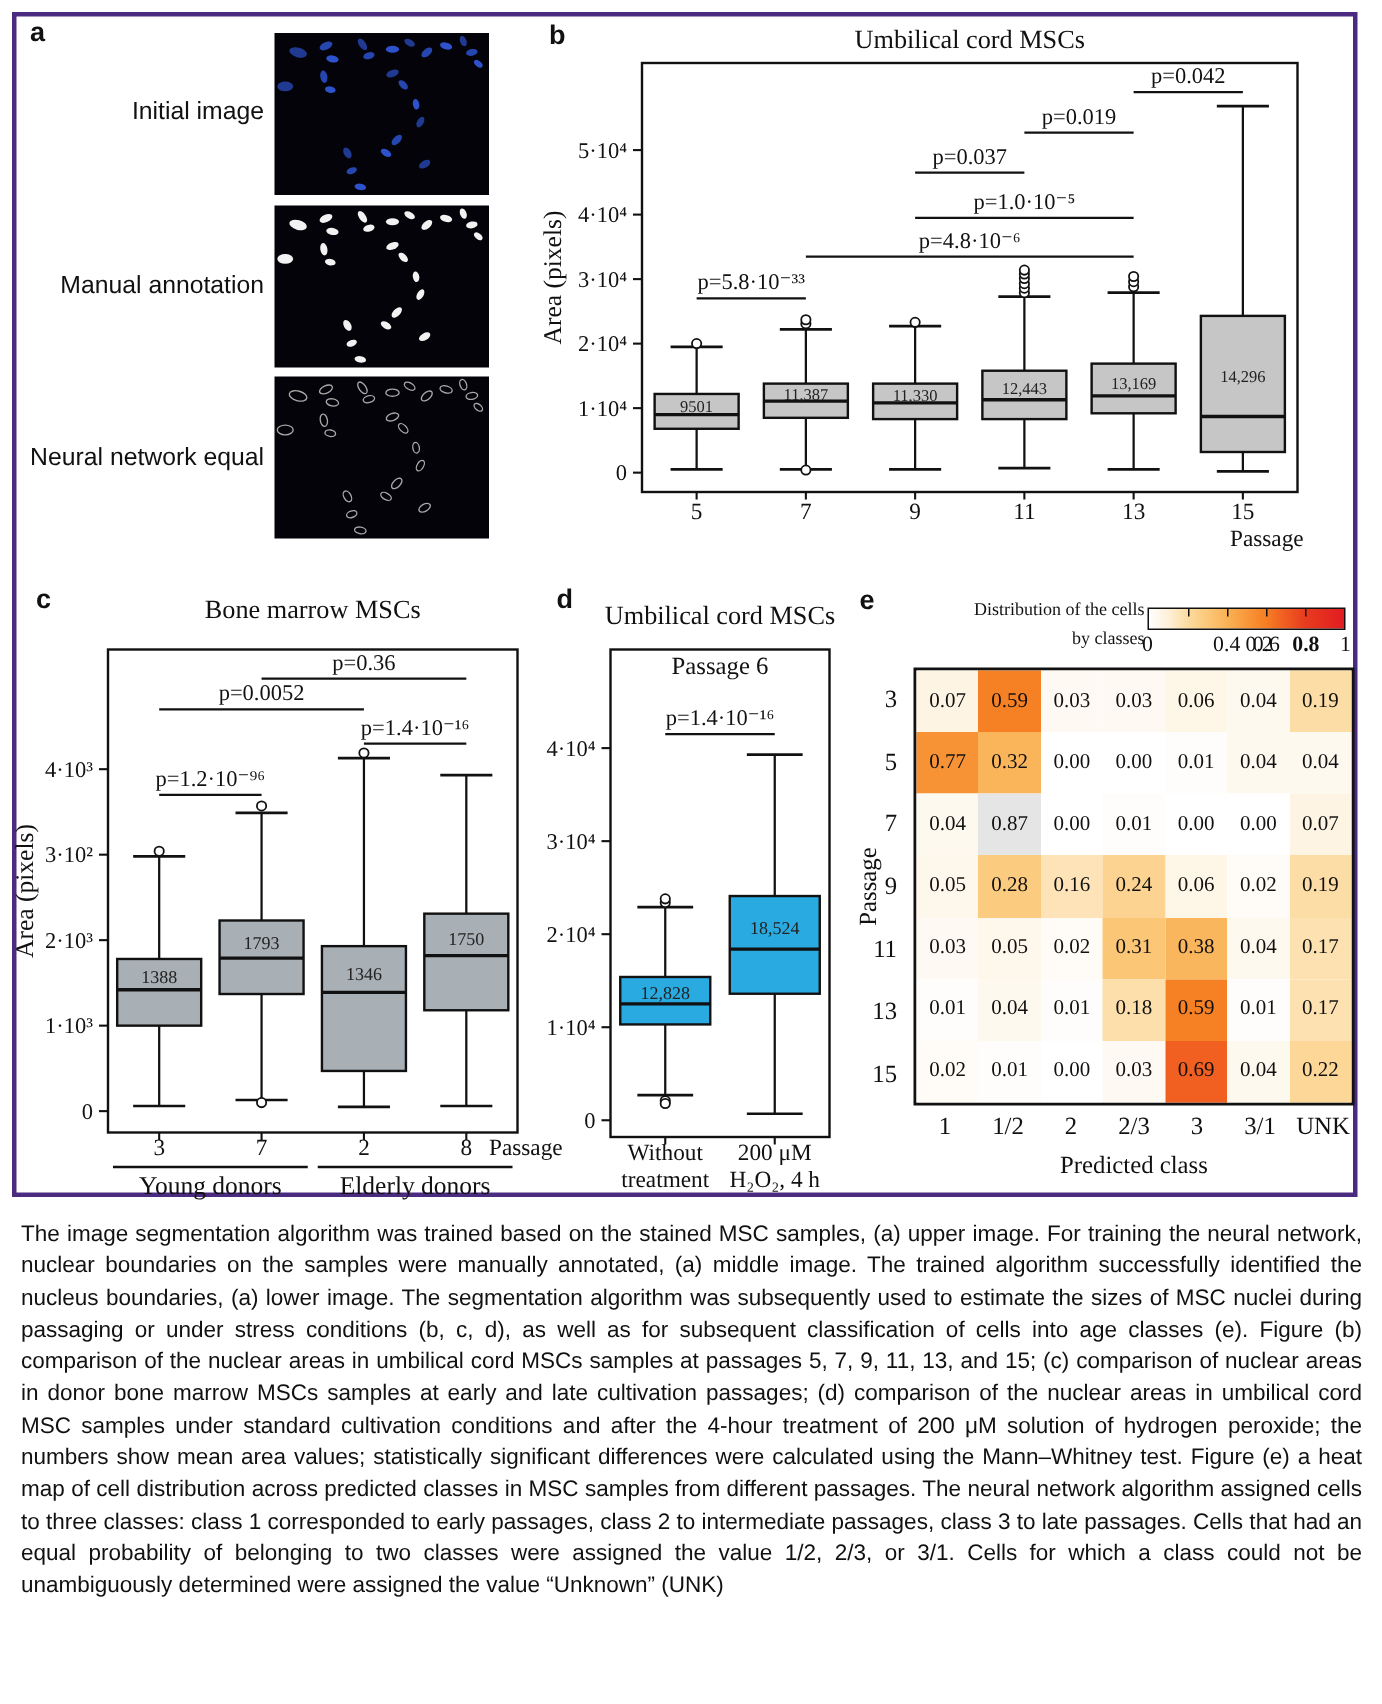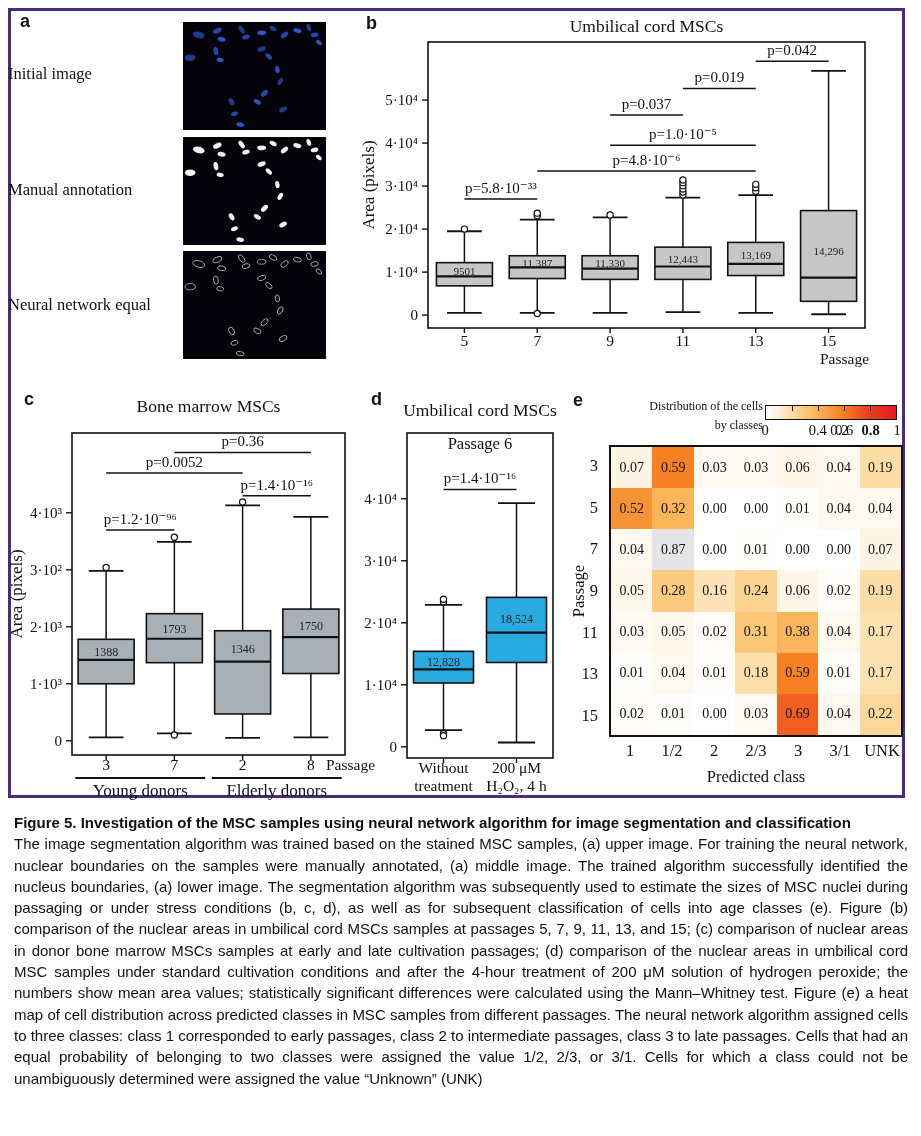--- a/index.html
+++ b/index.html
@@ -2,22 +2,22 @@
 <html><head>
 <meta charset="utf-8">
 <style>
   html,body{margin:0;padding:0;background:#fff;}
   .page{position:relative;width:921px;height:1136px;background:#fff;overflow:hidden;
         font-family:"Liberation Sans","DejaVu Sans",sans-serif;color:#111;}
   .fig-frame{position:absolute;left:8px;top:8px;width:897px;height:790px;
              border:3px solid #4b2b80;box-sizing:border-box;background:#fff;}
   .pletter{position:absolute;font-weight:bold;font-size:18px;line-height:18px;
            font-family:"Liberation Sans","DejaVu Sans",sans-serif;color:#111;z-index:5;}
-  .mic-label{position:absolute;left:8px;width:168px;text-align:left;font-size:16.5px;line-height:20px;
-             font-family:Liberation Serif, serif;color:#111;}
+  .mic-label{position:absolute;left:8px;width:168px;text-align:right;font-size:16.5px;line-height:20px;
+             font-family:Liberation Sans, sans-serif;color:#111;}
   .mic-img{position:absolute;left:183px;width:143px;height:108px;background:#030309;display:block;}
   svg.plot{position:absolute;overflow:visible;}
   
   #panel-e{position:absolute;left:565px;top:385px;width:350px;height:415px;}
   .pe-title{position:absolute;left:30px;top:12px;width:168px;text-align:right;font-size:12px;line-height:19px;
             font-family:"Liberation Serif","DejaVu Serif",serif;color:#111;}
   #colorbar{position:absolute;left:200px;top:20px;width:132px;height:15px;border:1.5px solid #111;box-sizing:border-box;}
   .cb-tick{position:absolute;top:0;width:1px;height:5px;background:#111;}
   #cb-labels{position:absolute;left:200px;top:37px;width:132px;height:16px;
              font-family:"Liberation Serif","DejaVu Serif",serif;font-size:14.5px;}
@@ -389,21 +389,21 @@
         <div class="hm-rowlab">15</div>
       </div>
     <div id="heatmap-grid" style="grid-template-columns: repeat(7, 1fr); grid-template-rows: repeat(7, 1fr);">
         <div class="hm-cell" style="background: rgb(254, 244, 228);">0.07</div>
         <div class="hm-cell" style="background: rgb(246, 129, 37);">0.59</div>
         <div class="hm-cell" style="background: rgb(254, 250, 243);">0.03</div>
         <div class="hm-cell" style="background: rgb(254, 250, 243);">0.03</div>
         <div class="hm-cell" style="background: rgb(254, 246, 231);">0.06</div>
         <div class="hm-cell" style="background: rgb(254, 249, 239);">0.04</div>
         <div class="hm-cell" style="background: rgb(252, 221, 166);">0.19</div>
-        <div class="hm-cell" style="background: rgb(248, 147, 53);">0.52</div>
+        <div class="hm-cell" style="background: rgb(248, 147, 53);">0.77</div>
         <div class="hm-cell" style="background: rgb(250, 180, 89);">0.32</div>
         <div class="hm-cell" style="background: rgb(255, 255, 255);">0.00</div>
         <div class="hm-cell" style="background: rgb(255, 255, 255);">0.00</div>
         <div class="hm-cell" style="background: rgb(255, 253, 251);">0.01</div>
         <div class="hm-cell" style="background: rgb(254, 249, 239);">0.04</div>
         <div class="hm-cell" style="background: rgb(254, 249, 239);">0.04</div>
         <div class="hm-cell" style="background: rgb(254, 249, 239);">0.04</div>
         <div class="hm-cell" style="background: #e5e5e5;">0.87</div>
         <div class="hm-cell" style="background: rgb(255, 255, 255);">0.00</div>
         <div class="hm-cell" style="background: rgb(255, 253, 251);">0.01</div>
@@ -445,16 +445,15 @@
         <div class="hm-collab">2</div>
         <div class="hm-collab">2/3</div>
         <div class="hm-collab">3</div>
         <div class="hm-collab">3/1</div>
         <div class="hm-collab">UNK</div>
       </div>
     <div class="pe-xlabel">Predicted class</div>
   </div>
 
   <div class="caption">
-    <div class="cap-title">Figure 5. Investigation of the MSC samples using neural network algorithm for image segmentation and classification</div>
     <div class="cap-body">The image segmentation algorithm was trained based on the stained MSC samples, (a) upper image. For training the neural network, nuclear boundaries on the samples were manually annotated, (a) middle image. The trained algorithm successfully identified the nucleus boundaries, (a) lower image. The segmentation algorithm was subsequently used to estimate the sizes of MSC nuclei during passaging or under stress conditions (b, c, d), as well as for subsequent classification of cells into age classes (e). Figure (b) comparison of the nuclear areas in umbilical cord MSCs samples at passages 5, 7, 9, 11, 13, and 15; (c) comparison of nuclear areas in donor bone marrow MSCs samples at early and late cultivation passages; (d) comparison of the nuclear areas in umbilical cord MSC samples under standard cultivation conditions and after the 4-hour treatment of 200 μM solution of hydrogen peroxide; the numbers show mean area values; statistically significant differences were calculated using the Mann–Whitney test. Figure (e) a heat map of cell distribution across predicted classes in MSC samples from different passages. The neural network algorithm assigned cells to three classes: class 1 corresponded to early passages, class 2 to intermediate passages, class 3 to late passages. Cells that had an equal probability of belonging to two classes were assigned the value 1/2, 2/3, or 3/1. Cells for which a class could not be unambiguously determined were assigned the value “Unknown” (UNK)</div>
   </div>
 </div>
 
 </body></html>

